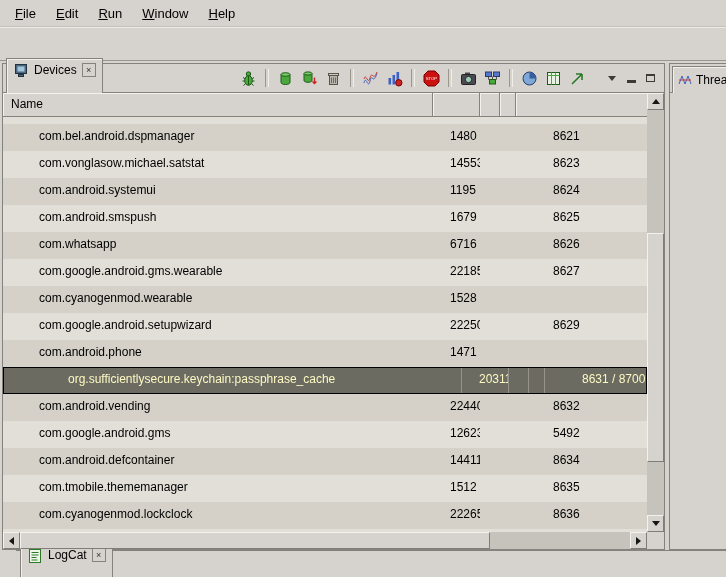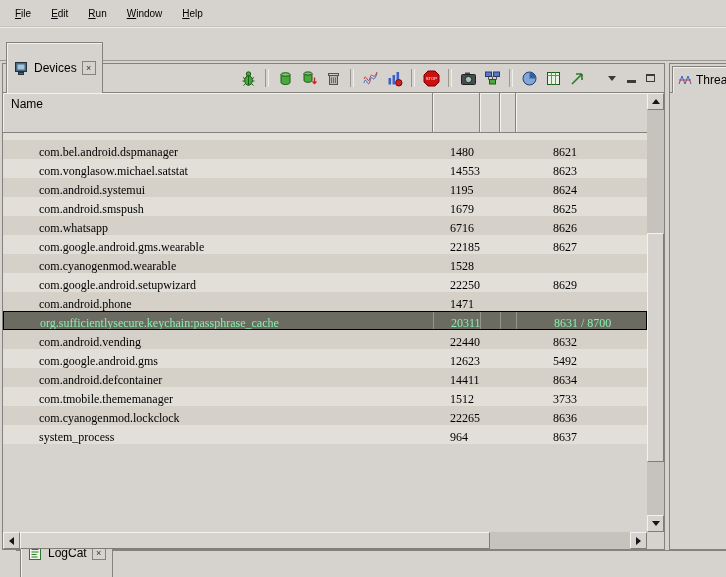--- a/index.html
+++ b/index.html
@@ -4,57 +4,57 @@
 <style>
   html,body{margin:0;padding:0;}
   body{
     width:726px;height:577px;overflow:hidden;position:relative;
     background:#d6d3ce;color:#000;
     font-family:"Liberation Sans",sans-serif;font-size:12px;
     display:flex;flex-direction:column;
   }
   
   .menubar{height:26px;flex:0 0 26px;display:flex;align-items:center;padding-left:6px;gap:2px;border-bottom:1px solid #c6c3bc;}
-  .menu-item{padding:3px 9px;font-size:10px;cursor:default;}
+  .menu-item{padding:3px 9px;font-size:13px;cursor:default;}
   .menu-item u{text-decoration:underline;}
   
   .main-toolbar{height:33px;flex:0 0 33px;border-bottom:1px solid #9a978f;box-shadow:inset 0 1px 0 #eceae5;}
   
   .workbench{flex:1;display:flex;padding:2px 0 0 2px;box-sizing:border-box;min-height:0;}
   .devices-panel{width:663px;flex:0 0 663px;border:1px solid #84827c;background:#d6d3ce;display:flex;flex-direction:column;box-sizing:border-box;}
   .sash{width:4px;flex:0 0 4px;}
   .threads-panel{flex:1;border:1px solid #84827c;border-right:none;overflow:hidden;display:flex;flex-direction:column;box-sizing:border-box;}
   
   .tab-bar{height:29px;flex:0 0 29px;display:flex;align-items:flex-end;border-bottom:1px solid #84827c;padding:2px 6px 0 3px;box-sizing:border-box;}
-  .view-tab{display:inline-flex;align-items:center;gap:5px;height:26px;padding:12px 6px;
+  .view-tab{display:inline-flex;align-items:flex-start;gap:5px;height:26px;padding:4px 6px;
     border:1px solid #84827c;border-bottom:none;background:#d6d3ce;margin-bottom:-1px;
     box-shadow:inset 1px 1px 0 #f2f0ec;white-space:nowrap;}
   .tab-label{font-size:12px;}
   .tab-close{width:12px;height:12px;border:1px solid #84827c;display:flex;align-items:center;justify-content:center;
     font-size:9px;line-height:1;color:#333;background:#d6d3ce;}
   .tb-spacer{flex:1;}
   .tb-icons{display:flex;align-items:center;gap:3px;height:26px;margin-bottom:1px;}
   .tb-btn{width:21px;height:22px;display:flex;align-items:center;justify-content:center;}
   .tb-sep{width:2px;height:18px;border-left:1px solid #9a978f;border-right:1px solid #f0eee9;margin:0 3px;}
   .tb-gap{width:10px;}
   .win-btn{width:16px;height:16px;display:flex;align-items:center;justify-content:center;}
   .chevron{width:0;height:0;border-left:4px solid transparent;border-right:4px solid transparent;border-top:5px solid #3c3a36;}
   .min-glyph{width:9px;height:3px;background:#3c3a36;margin-top:7px;}
   .max-glyph{width:9px;height:8px;border:1px solid #3c3a36;border-top:2px solid #3c3a36;box-sizing:border-box;}
   
   .table-area{position:relative;flex:1;overflow:hidden;background:#d6d3ce;min-height:0;}
-  .theader{display:grid;grid-template-columns:430px 47px 20px 16px 1fr;height:40px;margin-right:17px;}
+  .theader{display:grid;grid-template-columns:430px 47px 20px 16px 1fr;height:24px;margin-right:17px;}
   .hcell{background:#d6d3ce;border-right:1px solid #84827c;border-bottom:1px solid #84827c;
     box-shadow:inset 1px 1px 0 #f4f2ee;line-height:23px;padding-left:8px;box-sizing:border-box;overflow:hidden;white-space:nowrap;}
   .rows{margin-right:17px;}
   .row-partial{height:7px;background:#e2dfd8;}
-  .trow{display:grid;grid-template-columns:430px 47px 20px 16px 1fr;height:19px;box-sizing:border-box;font-family:Liberation Serif, serif;}
+  .trow{display:grid;grid-template-columns:430px 47px 20px 16px 1fr;height:27px;box-sizing:border-box;}
   .trow.even{background:#d5d1c8;}
   .trow.odd{background:#e2dfd8;}
-  .trow.selected{background:#6b6b62;color:#86efac;border:1px solid #000;}
+  .trow.selected{background:#6b6b62;color:#fef9c3;border:1px solid #000;padding-left:28px;}
   .tcell{line-height:25px;white-space:nowrap;overflow:hidden;}
   .trow.selected .tcell{line-height:22px;border-right:1px solid #96948c;}
   .trow.selected .c-port{border-right:none;}
   .c-name{padding-left:36px;}
   .c-pid{padding-left:17px;}
   .c-port{padding-left:7px;margin-left:30px;}
   
   .vscroll{position:absolute;top:0;right:0;bottom:17px;width:17px;background:#c6c3bc;}
   .hscroll{position:absolute;bottom:0;left:0;right:17px;height:17px;background:#c6c3bc;}
   .corner{position:absolute;right:0;bottom:0;width:17px;height:17px;background:#d6d3ce;}
@@ -310,21 +310,21 @@
             <div class="tcell c-pid">14411</div>
             <div class="tcell c-s1"></div>
             <div class="tcell c-s2"></div>
             <div class="tcell c-port">8634</div>
           </div>
           <div class="trow odd">
             <div class="tcell c-name">com.tmobile.thememanager</div>
             <div class="tcell c-pid">1512</div>
             <div class="tcell c-s1"></div>
             <div class="tcell c-s2"></div>
-            <div class="tcell c-port">3733</div>
+            <div class="tcell c-port">8635</div>
           </div>
           <div class="trow even">
             <div class="tcell c-name">com.cyanogenmod.lockclock</div>
             <div class="tcell c-pid">22265</div>
             <div class="tcell c-s1"></div>
             <div class="tcell c-s2"></div>
             <div class="tcell c-port">8636</div>
           </div>
           <div class="trow odd">
             <div class="tcell c-name">system_process</div>

